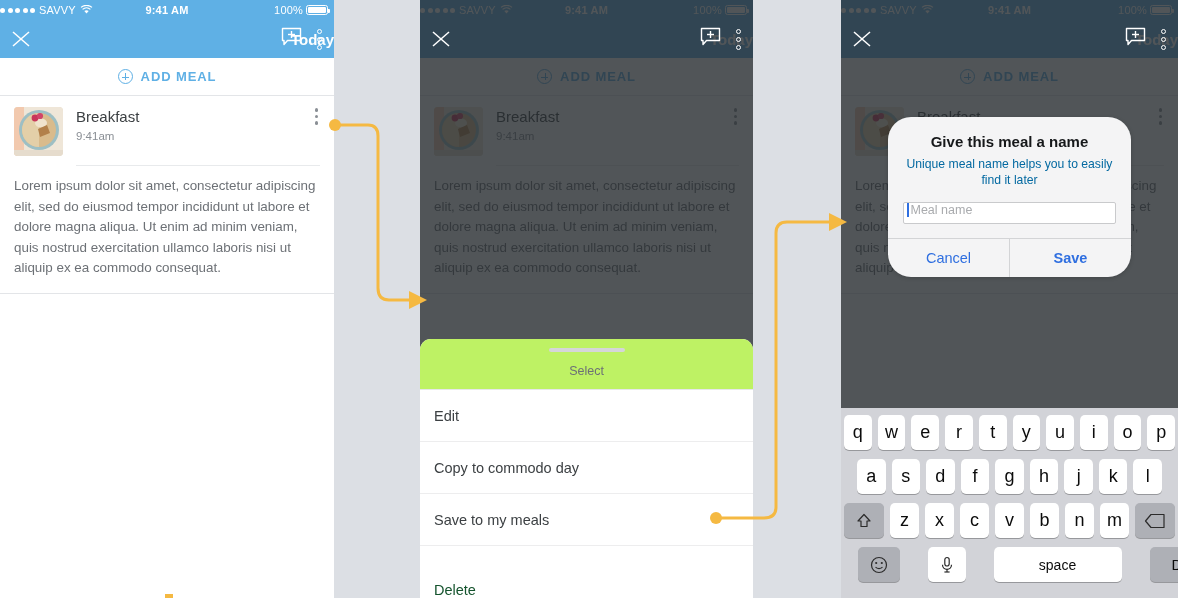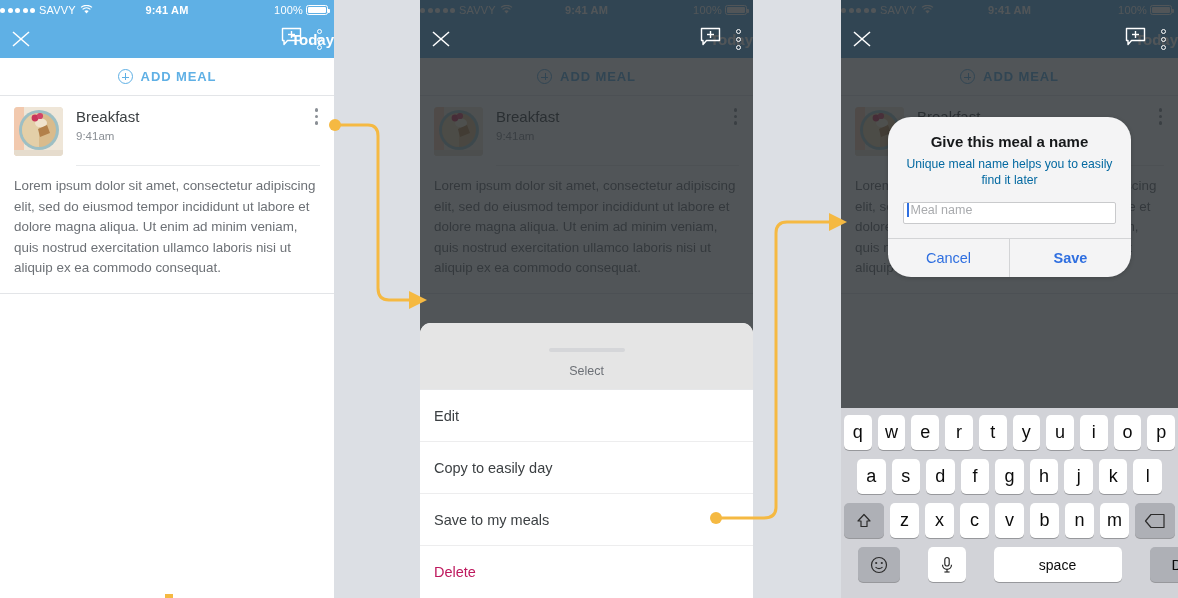--- a/index.html
+++ b/index.html
@@ -86,28 +86,28 @@
   .meal-body { font-size: 13.4px; line-height: 20.5px; color: #6d7176; padding: 10px 0 14px 0; }
 
   
   .dim { position: absolute; inset: 0; background: rgba(38,42,46,0.80); pointer-events: none; }
 
   
   .sheet {
     position: absolute; left: 0; right: 0; bottom: 0; background: #ffffff;
     border-radius: 11px 11px 0 0; overflow: hidden;
   }
-  .sheet-head { background: #e5e5e5; padding: 25px 0 11px; text-align: center; border-bottom: 1px solid #e6e7e9; }
+  .sheet-head { background: #bef264; padding: 9px 0 11px; text-align: center; border-bottom: 1px solid #e6e7e9; }
   .grabber { width: 76px; height: 4px; border-radius: 2px; background: #d5d6d9; margin: 0 auto 12px; }
   .sheet-title { font-size: 12.5px; color: #6c7076; }
   .sheet-item {
     height: 52px; display: flex; align-items: center; padding: 0 14px;
     font-size: 14.5px; color: #3c4043; border-bottom: 1px solid #ededee;
   }
-  .sheet-item.danger { color: #be185d; border-bottom: none; }
+  .sheet-item.danger { color: #14532d; border-bottom: none; align-items: flex-end; }
 
   
   .alert {
     position: absolute; left: 47px; top: 117px; width: 243px;
     background: #f4f4f5; border-radius: 23px; overflow: hidden;
     box-shadow: 0 1px 4px rgba(0,0,0,.18); z-index: 5;
   }
   .alert-body { padding: 16px 15px 14px; text-align: center; }
   .alert-title { font-size: 15px; font-weight: bold; color: #16181a; }
   .alert-msg { font-size: 12.2px; color: #0369a1; margin-top: 6px; line-height: 16px; }
@@ -334,21 +334,21 @@
 
     <div class="sheet">
       <div class="sheet-head">
         <div class="grabber"></div>
         <div class="sheet-title">Select</div>
       </div>
       <div class="sheet-item">
         <span>Edit</span>
       </div>
       <div class="sheet-item">
-        <span>Copy to easily day</span>
+        <span>Copy to commodo day</span>
       </div>
       <div class="sheet-item">
         <span>Save to my meals</span>
       </div>
       <div class="sheet-item danger">
         <span>Delete</span>
       </div>
     </div>
   </div>
 

